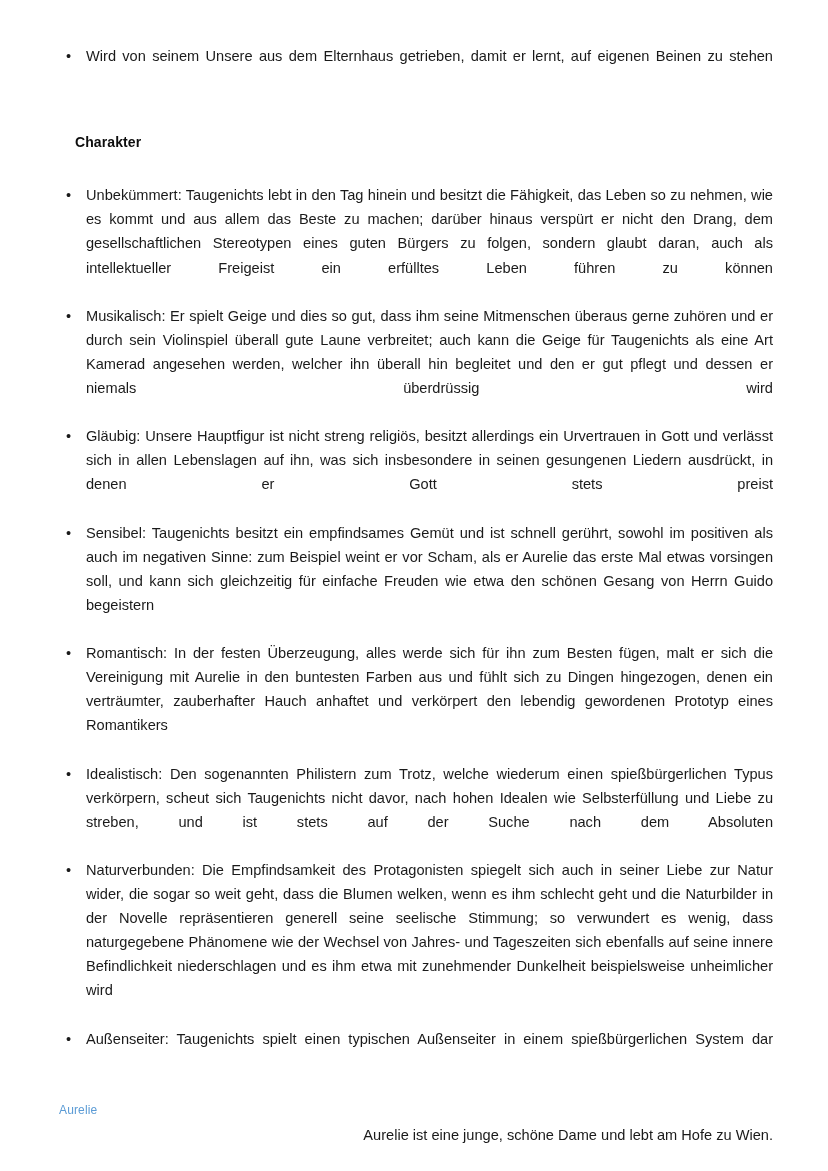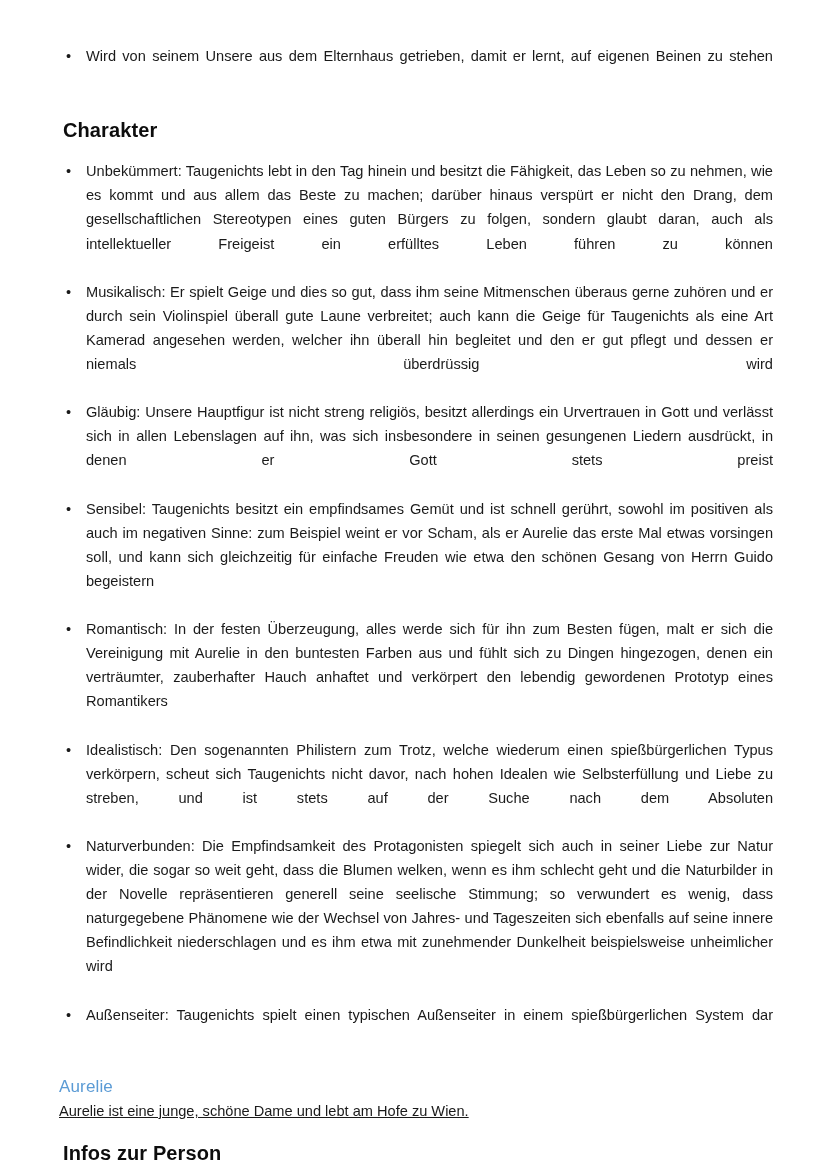--- a/index.html
+++ b/index.html
@@ -67,44 +67,43 @@
   }
 
   
   .bullet-item .bullet-text::after {
     content: "";
     display: inline-block;
     width: 100%;
   }
 
   .sub-heading {
-    font-size: 20px;
+    font-size: 14px;
     line-height: 24.1px;
     font-weight: bold;
     color: #0d0d0d;
-    margin: 4px;
+    margin: 16px;
     letter-spacing: 0.1px;
   }
 
   .section-heading {
-    font-size: 17px;
+    font-size: 12px;
     line-height: 25px;
     font-weight: normal;
     color: #5b9bd5;
     margin: 0;
     letter-spacing: 0.15px;
   }
 
   .lead-paragraph {
     font-size: 14.6px;
     line-height: 24.1px;
     color: #1a1a1a;
     margin: 0;
-    text-align: left;
-    text-decoration: underline;
+    text-align: right;
   }
 
   
   .gap-sm  { height: 13px; }
   .gap-md  { height: 14px; }
   .gap-lg  { height: 22px; }
   .gap-xl  { height: 23px; }
 </style>
 </head>
 <body>

